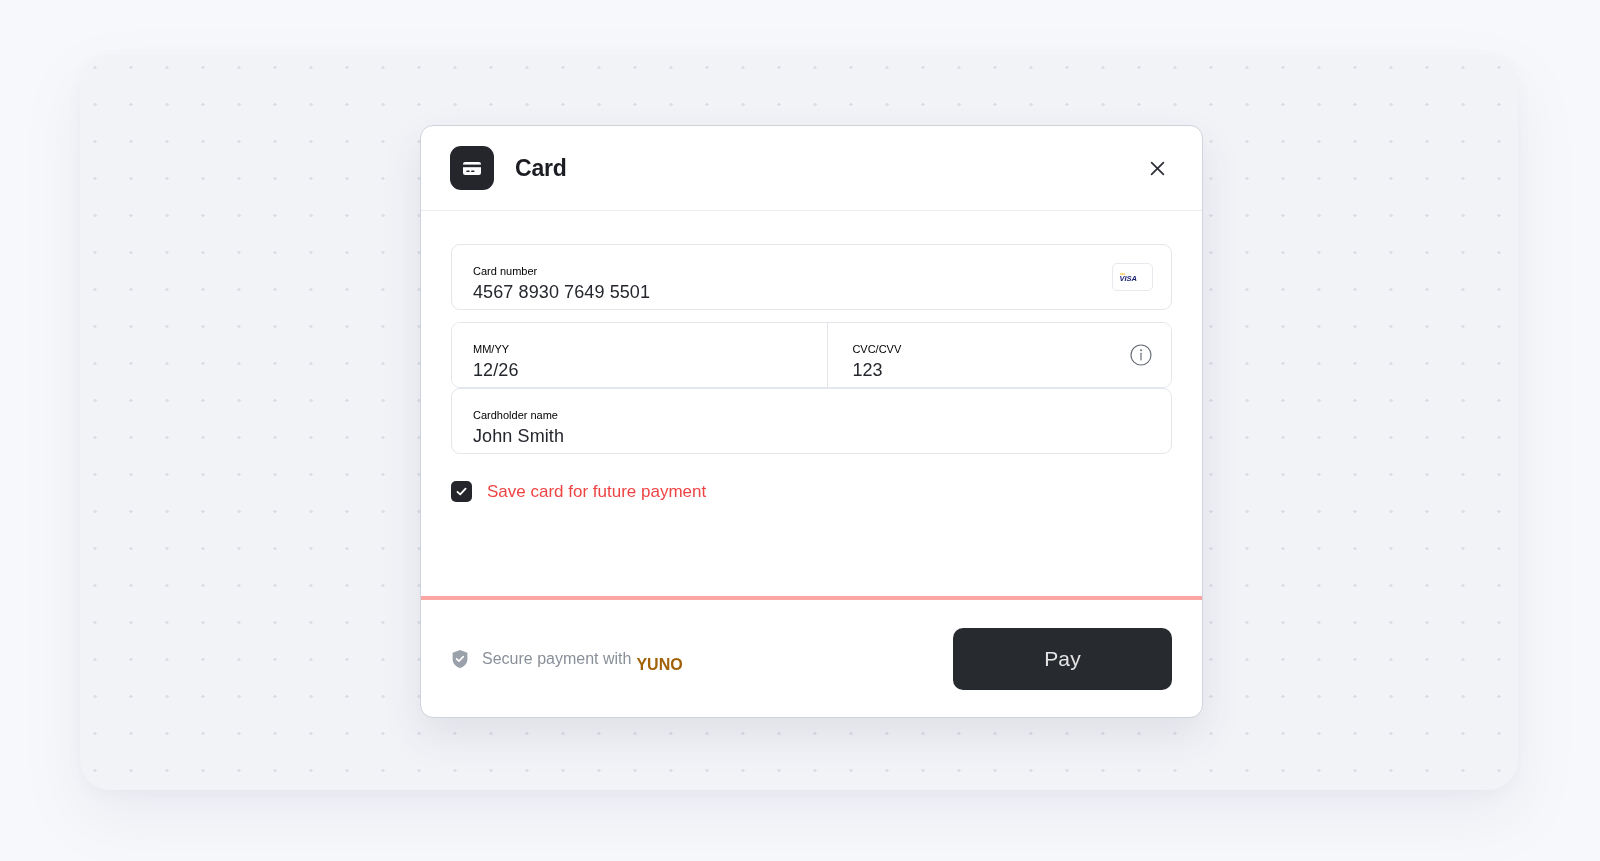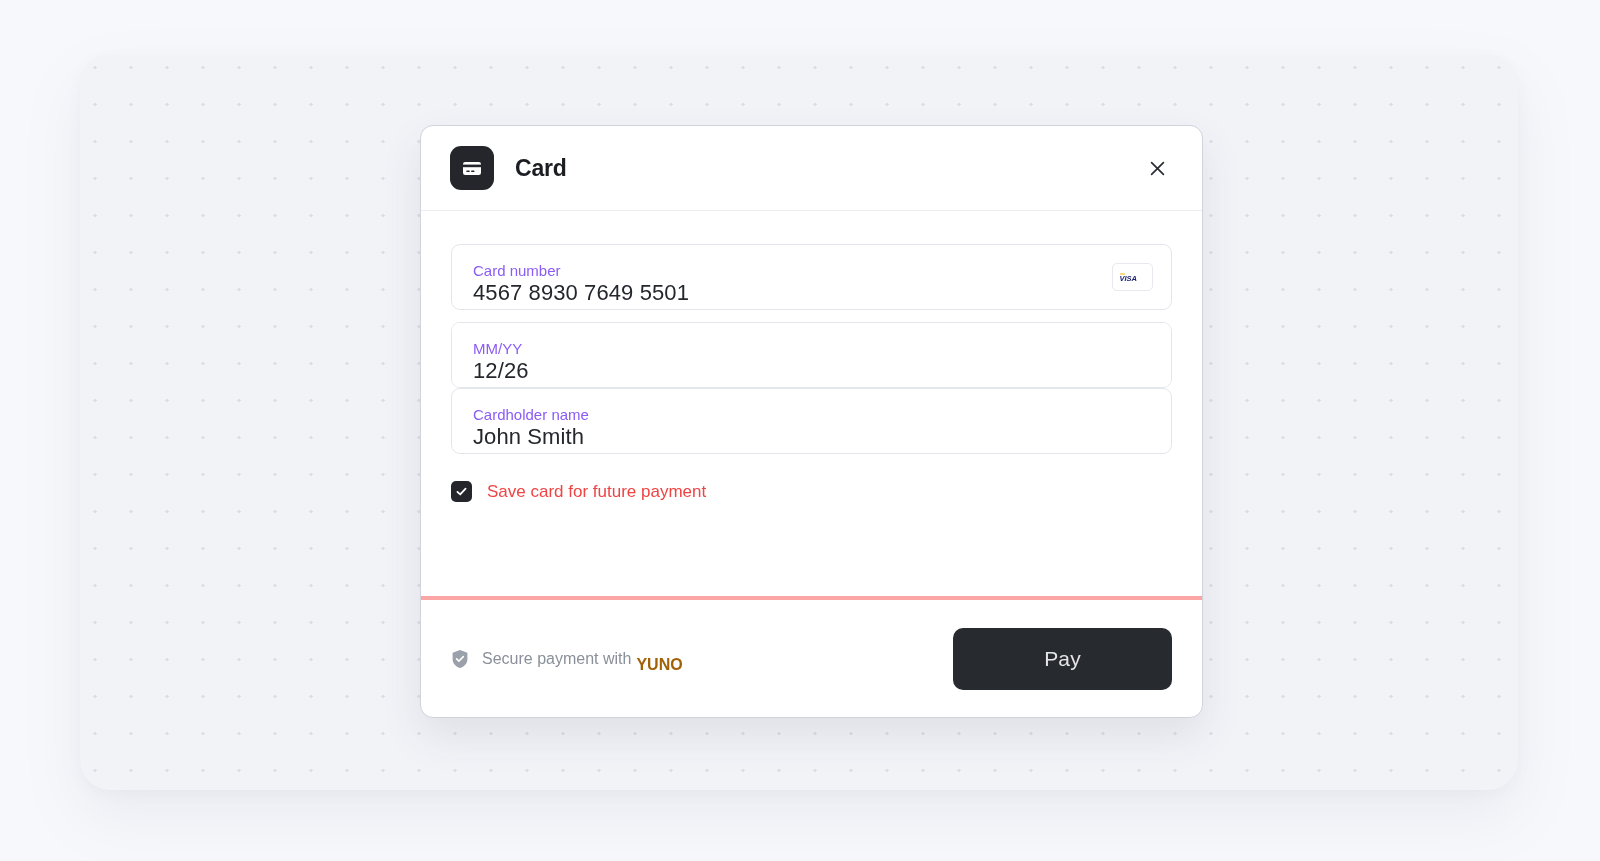--- a/index.html
+++ b/index.html
@@ -105,28 +105,28 @@
     padding: 12px 22px 0 21px;
     display: flex;
     flex-direction: column;
     justify-content: center;
   }
 
   .field + .field,
   .field-row { margin-top: 12px; }
 
   .field-label {
-    font-size: 15px;
-    color: #8b5cf6;
+    font-size: 11px;
+    color: #000000;
     line-height: 16px;
     margin-bottom: 2px;
   }
 
   .field-value {
-    font-size: 22px;
+    font-size: 18px;
     color: #24272d;
     line-height: 23px;
     letter-spacing: 0.1px;
   }
 
   
   .field-row {
     display: flex;
     border: 1px solid #e3e6eb;
     border-radius: 9px;
@@ -279,20 +279,31 @@
           </svg>
         </div>
       </div>
     </div>
 
     <div class="field-row">
       <div class="field">
         <div class="field-label">MM/YY</div>
         <div class="field-value">12/26</div>
       </div>
+      <div class="field">
+        <div class="field-label">CVC/CVV</div>
+        <div class="field-value">123</div>
+        <div class="field-adornment">
+          <svg class="info-icon" viewBox="0 0 24 24" aria-hidden="true">
+            <circle cx="12" cy="12" r="10" fill="none" stroke="#6a6f78" stroke-width="1.2"></circle>
+            <circle cx="12" cy="7.2" r="1" fill="#6a6f78"></circle>
+            <path d="M12 10.3 L12 17" stroke="#6a6f78" stroke-width="1.2" stroke-linecap="round"></path>
+          </svg>
+        </div>
+      </div>
     </div>
 
     <div class="field">
       <div class="field-label">Cardholder name</div>
       <div class="field-value">John Smith</div>
     </div>
 
     <div class="checkbox-row">
       <div class="checkbox-box">
         <svg width="13" height="13" viewBox="0 0 14 14" aria-hidden="true">

